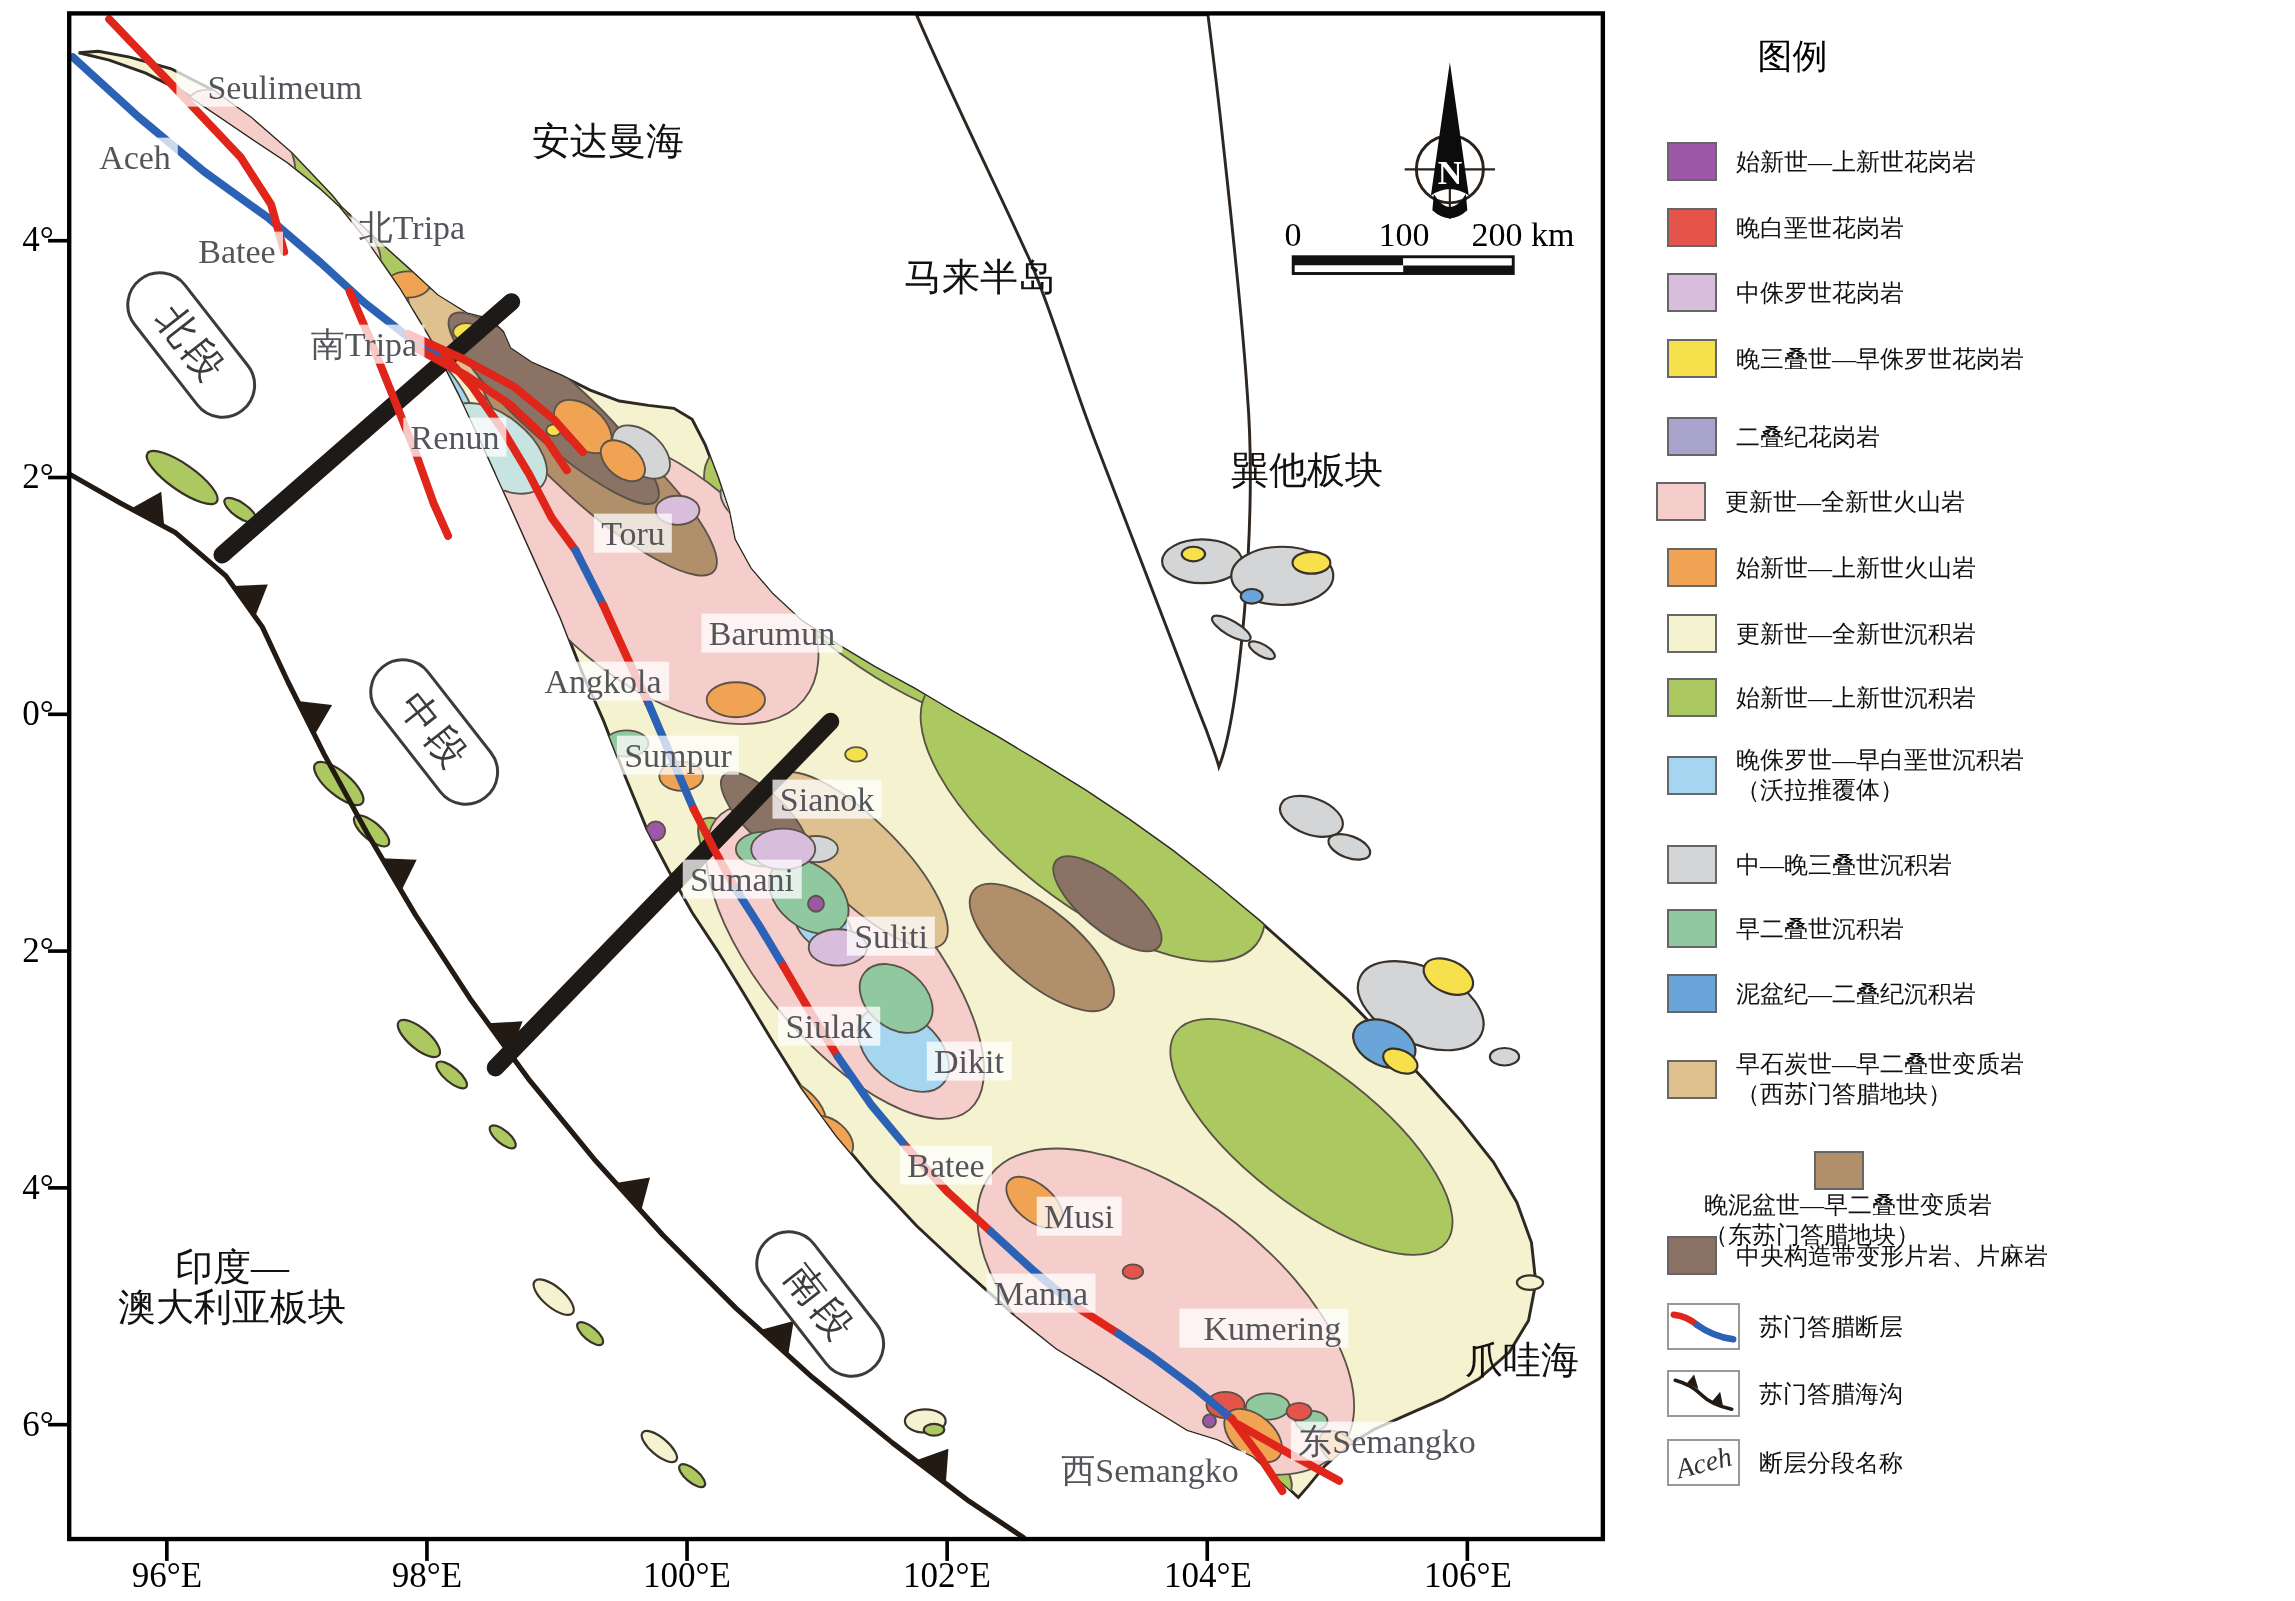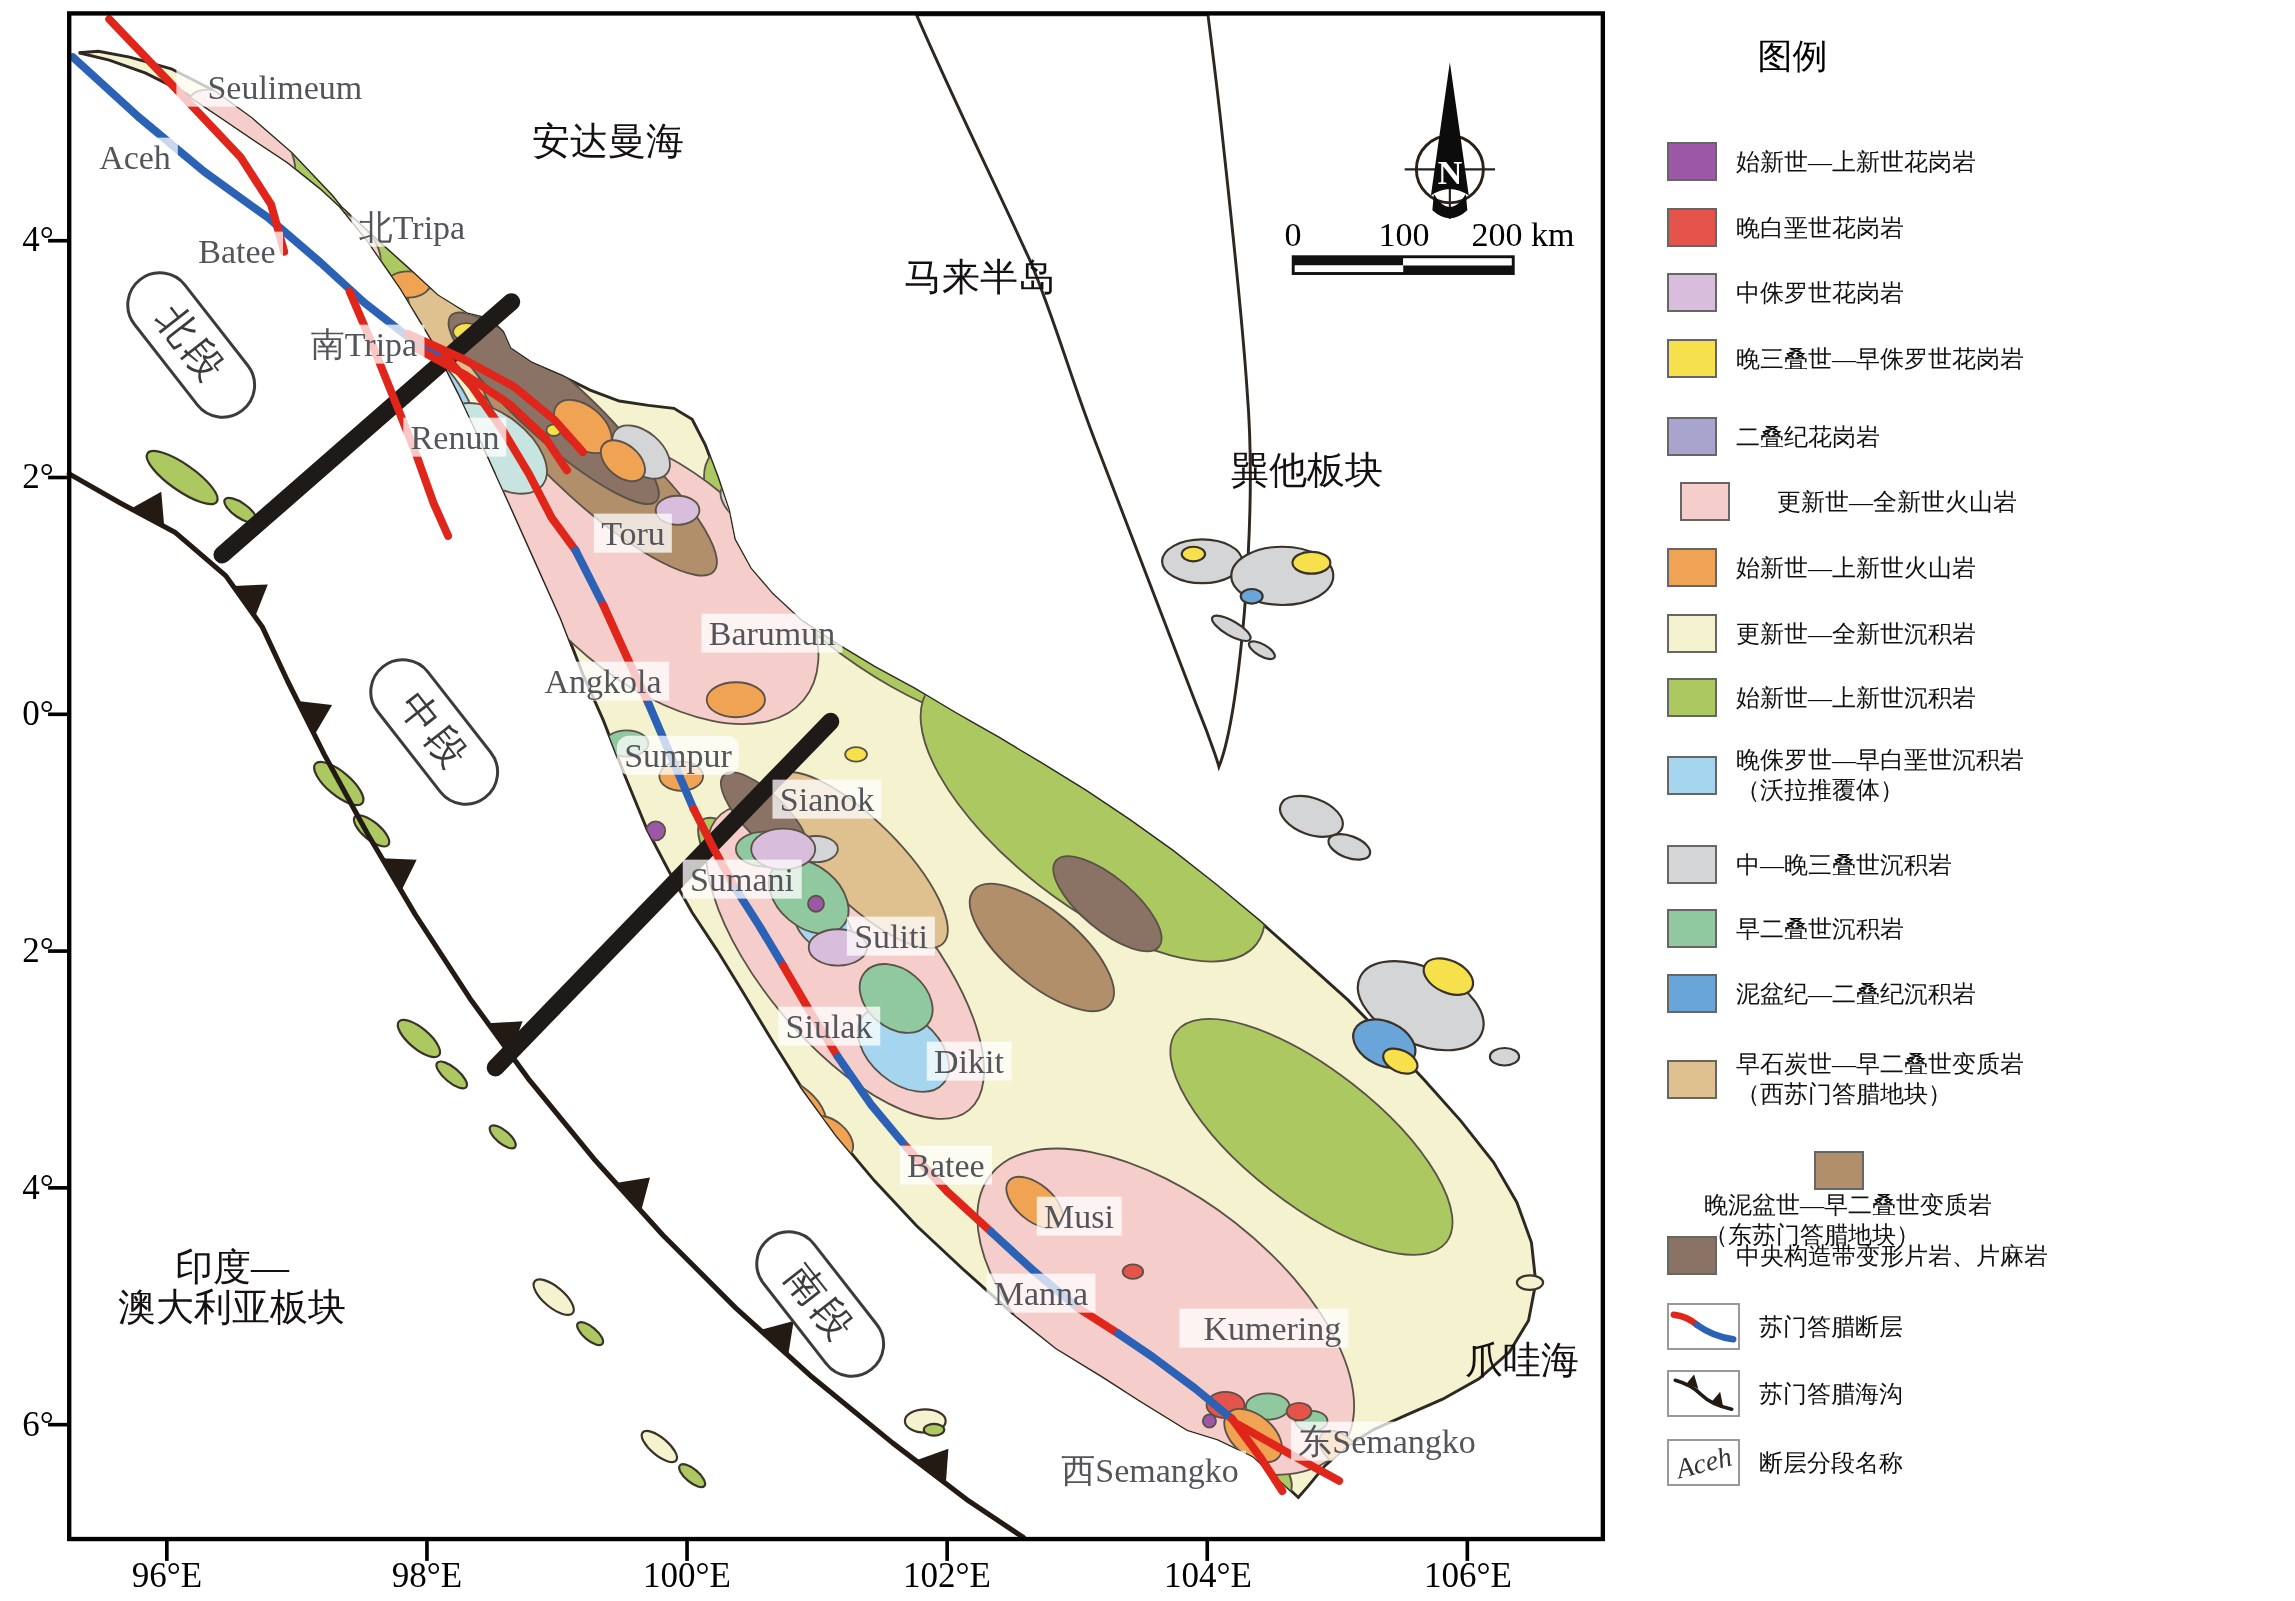--- a/index.html
+++ b/index.html
@@ -228,21 +228,21 @@
 <div id="labels-layer">
       <div class="lbl seg-label" style="left: 273px; top: 87px; padding-left: 31px;">Seulimeum</div>
       <div class="lbl seg-label" style="left: 135px; top: 157px;">Aceh</div>
       <div class="lbl seg-label" style="left: 237px; top: 251px;">Batee</div>
       <div class="lbl seg-label" style="left: 412px; top: 227px;">北Tripa</div>
       <div class="lbl seg-label" style="left: 364px; top: 344px;">南Tripa</div>
       <div class="lbl seg-label" style="left: 455px; top: 437px;">Renun</div>
       <div class="lbl seg-label" style="left: 633px; top: 533px;">Toru</div>
       <div class="lbl seg-label" style="left: 772px; top: 633px;">Barumun</div>
       <div class="lbl seg-label" style="left: 603px; top: 681px;">Angkola</div>
-      <div class="lbl seg-label" style="left: 678px; top: 755px; border-radius: 12px;">Sumpur</div>
+      <div class="lbl seg-label" style="left: 678px; top: 755px;">Sumpur</div>
       <div class="lbl seg-label" style="left: 827px; top: 799px;">Sianok</div>
       <div class="lbl seg-label" style="left: 742px; top: 879px;">Sumani</div>
       <div class="lbl seg-label" style="left: 891px; top: 936px;">Suliti</div>
       <div class="lbl seg-label" style="left: 829px; top: 1026px;">Siulak</div>
       <div class="lbl seg-label" style="left: 969px; top: 1061px;">Dikit</div>
       <div class="lbl seg-label" style="left: 946px; top: 1165px;">Batee</div>
       <div class="lbl seg-label" style="left: 1079px; top: 1216px;">Musi</div>
       <div class="lbl seg-label" style="left: 1041px; top: 1293px;">Manna</div>
       <div class="lbl seg-label" style="left: 1264px; top: 1328px; padding-left: 24px;">Kumering</div>
       <div class="lbl seg-label" style="left: 1150px; top: 1470px;">西Semangko</div>
@@ -289,21 +289,21 @@
         <div class="leg-text">中侏罗世花岗岩</div>
       </div>
       <div class="leg-row" style="left: 35px; top: 339px;">
         <div class="leg-swatch" style="background: rgb(246, 225, 76);"></div>
         <div class="leg-text">晚三叠世—早侏罗世花岗岩</div>
       </div>
       <div class="leg-row" style="left: 35px; top: 417px;">
         <div class="leg-swatch" style="background: rgb(168, 164, 205);"></div>
         <div class="leg-text">二叠纪花岗岩</div>
       </div>
-      <div class="leg-row" style="left: 48px; top: 482px; gap: 28px;">
+      <div class="leg-row" style="left: 24px; top: 482px;">
         <div class="leg-swatch" style="background: rgb(245, 205, 202);"></div>
         <div class="leg-text">更新世—全新世火山岩</div>
       </div>
       <div class="leg-row" style="left: 35px; top: 548px;">
         <div class="leg-swatch" style="background: rgb(240, 163, 83);"></div>
         <div class="leg-text">始新世—上新世火山岩</div>
       </div>
       <div class="leg-row" style="left: 35px; top: 614px;">
         <div class="leg-swatch" style="background: rgb(244, 242, 207);"></div>
         <div class="leg-text">更新世—全新世沉积岩</div>

